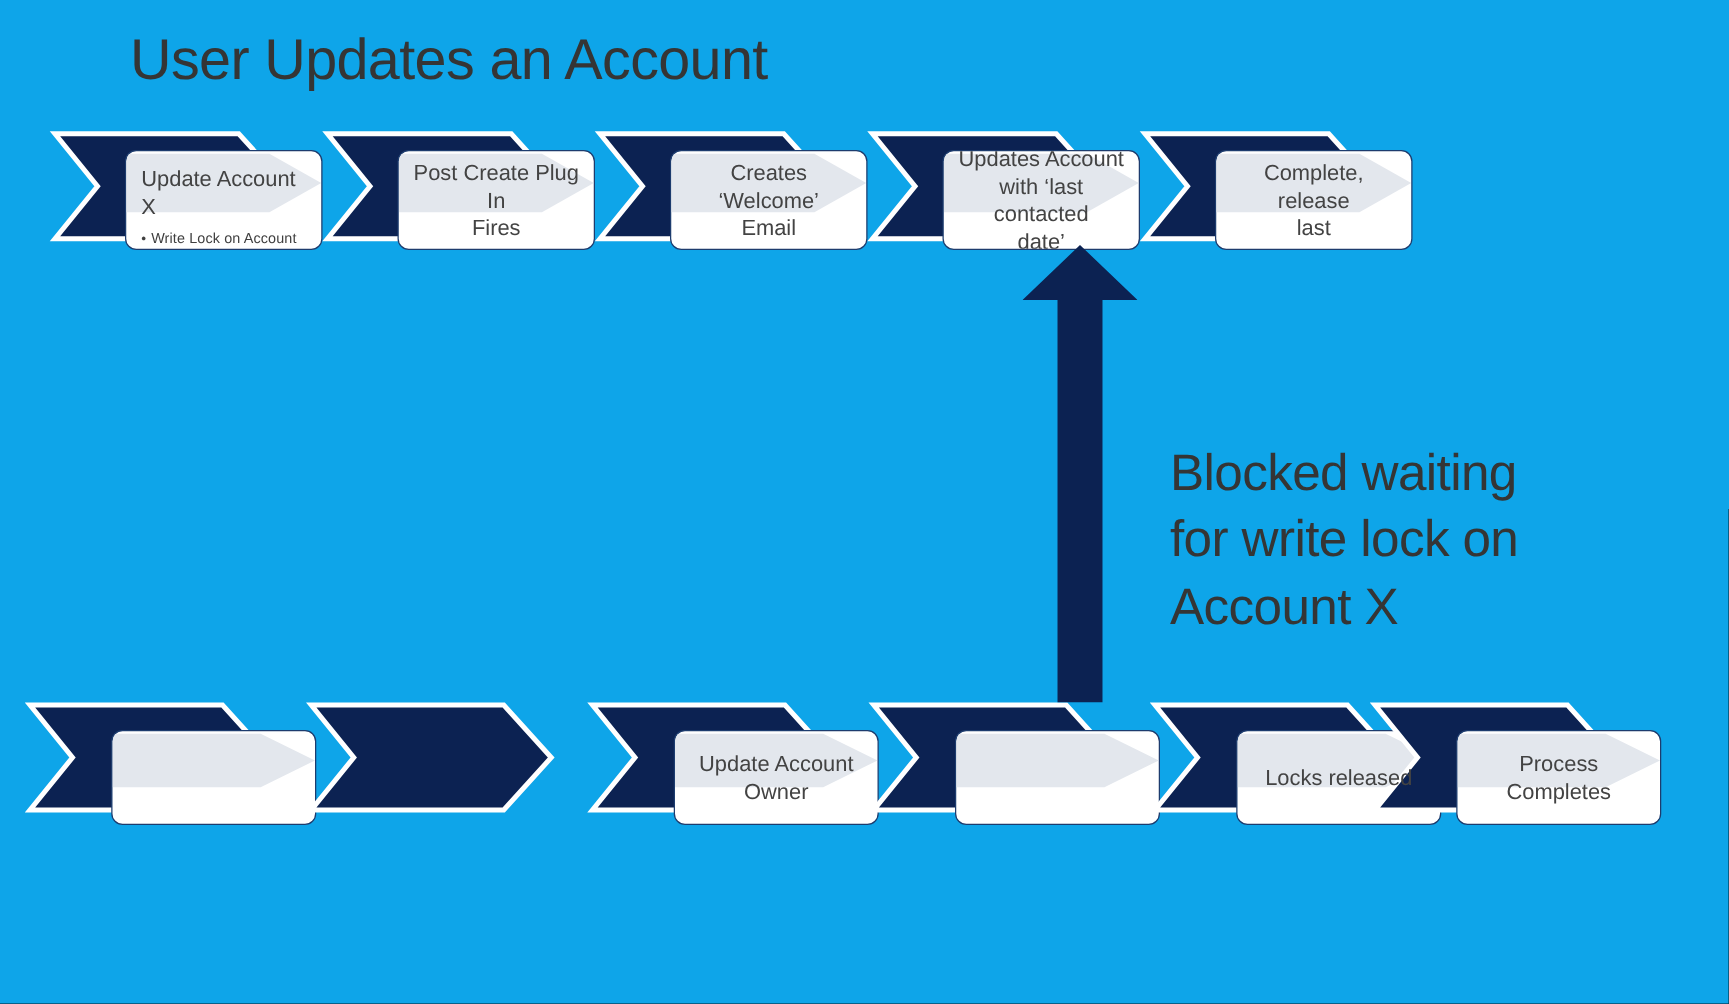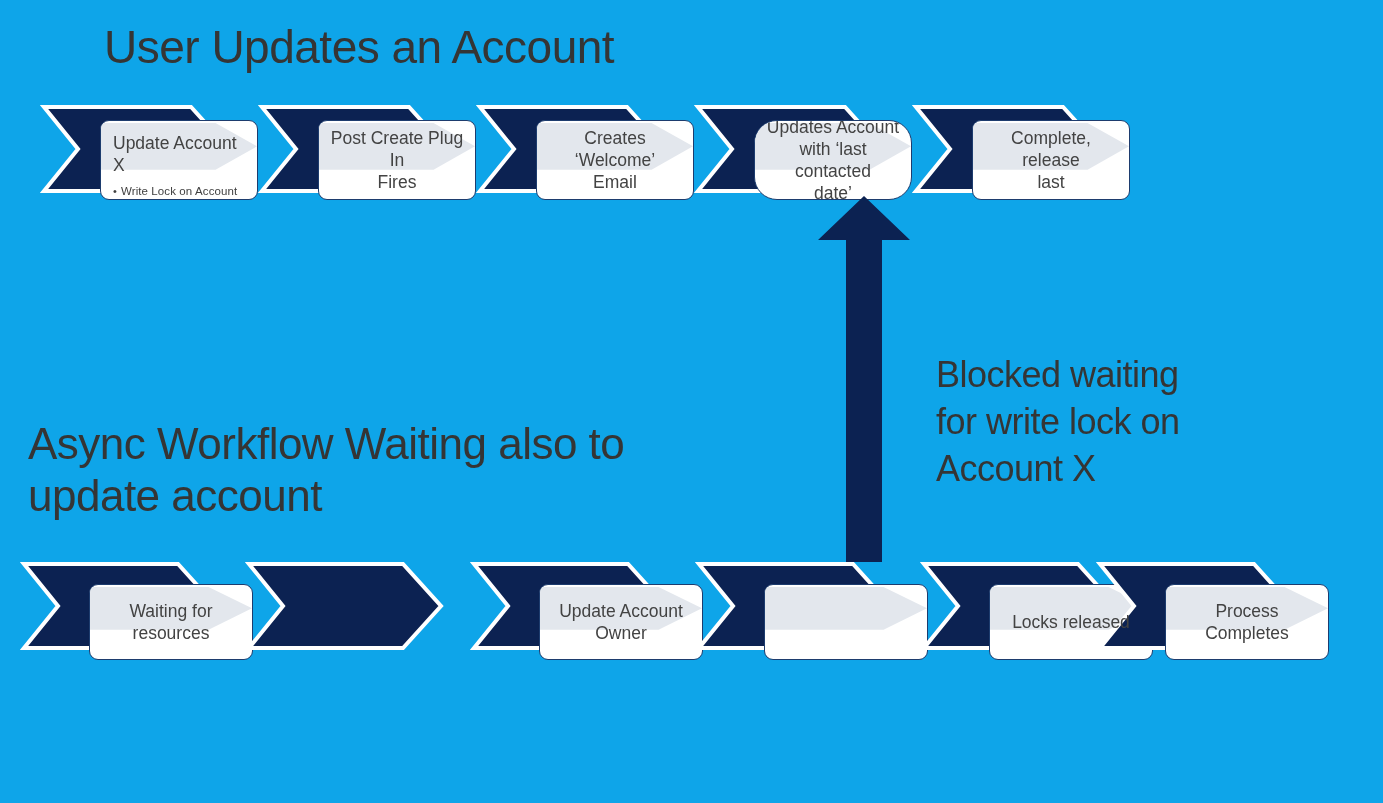--- a/index.html
+++ b/index.html
@@ -15,21 +15,21 @@
   .heading{
     position:absolute;
     color:#353535;
     font-weight:300;
     letter-spacing:-0.5px;
     line-height:1.18;
     white-space:pre-line;
   }
   #title-top{left:104px;top:20px;font-size:46px;}
   #title-bottom{left:28px;top:418px;font-size:44px;width:760px;}
-  #note-blocked{left:936px;top:352px;font-size:36px;width:390px;line-height:1.3;}
+  #note-blocked{left:936px;top:352px;font-size:41px;width:390px;line-height:1.3;}
 
   
   .row{position:absolute;height:115px;}
   #row-top{left:0;top:95px;width:1383px;}
   #row-bottom{left:0;top:552px;width:1383px;}
 
   .step{position:absolute;top:0;height:115px;}
 
   
   .chev{position:absolute;left:0;top:0;}
@@ -137,21 +137,21 @@
           <div class="txt">Creates ‘Welcome’
 Email</div>
         </div>
       </div>
       <div class="step" style="left: 696px; width: 218px;">
         <div class="chev" style="left: 0px; top: 9px;">
           <svg width="189" height="90" viewBox="-2 -3 189 90" xmlns="http://www.w3.org/2000/svg">
             <polygon points="0,0 147,0 185,42 147,84 0,84 34,42" fill="#0C2252" stroke="#ffffff" stroke-width="4" stroke-linejoin="miter"></polygon>
           </svg>
         </div>
-        <div class="box" style="left: 58px; top: 25px; width: 158px; height: 80px; border-radius: 23px;">
+        <div class="box" style="left: 58px; top: 25px; width: 158px; height: 80px;">
           <div class="inner-chev">
             <svg viewBox="0 0 158 80" preserveAspectRatio="none" xmlns="http://www.w3.org/2000/svg">
             <polygon points="0,2 116,2 158,26 116,50 0,50" fill="#E3E7ED"></polygon>
           </svg>
           </div>
           <div class="txt">Updates Account
 with ‘last contacted
 date’</div>
         </div>
       </div>
@@ -166,38 +166,34 @@
             <svg viewBox="0 0 158 80" preserveAspectRatio="none" xmlns="http://www.w3.org/2000/svg">
             <polygon points="0,2 116,2 158,26 116,50 0,50" fill="#E3E7ED"></polygon>
           </svg>
           </div>
           <div class="txt">Complete, release
 last</div>
         </div>
       </div>
     </div>
 
-  <div class="heading" id="title-bottom">Async Workflow Waiting also to
-update account</div>
 
   <div class="row" id="row-bottom">
       <div class="step" style="left: 22px; width: 225px;">
         <div class="chev" style="left: 0px; top: 9px;">
           <svg width="196" height="90" viewBox="-2 -3 196 90" xmlns="http://www.w3.org/2000/svg">
             <polygon points="0,0 154,0 192,42 154,84 0,84 34,42" fill="#0C2252" stroke="#ffffff" stroke-width="4" stroke-linejoin="miter"></polygon>
           </svg>
         </div>
         <div class="box" style="left: 67px; top: 32px; width: 164px; height: 76px;">
           <div class="inner-chev">
             <svg viewBox="0 0 164 76" preserveAspectRatio="none" xmlns="http://www.w3.org/2000/svg">
             <polygon points="0,2 120,2 164,24 120,46 0,46" fill="#E3E7ED"></polygon>
           </svg>
           </div>
-          <div class="txt">Waiting for
-resources</div>
         </div>
       </div>
       <div class="step" style="left: 247px; width: 225px;">
         <div class="chev" style="left: 0px; top: 9px;">
           <svg width="196" height="90" viewBox="-2 -3 196 90" xmlns="http://www.w3.org/2000/svg">
             <polygon points="0,0 154,0 192,42 154,84 0,84 34,42" fill="#0C2252" stroke="#ffffff" stroke-width="4" stroke-linejoin="miter"></polygon>
           </svg>
         </div>
       </div>
       <div class="step" style="left: 472px; width: 225px;">

